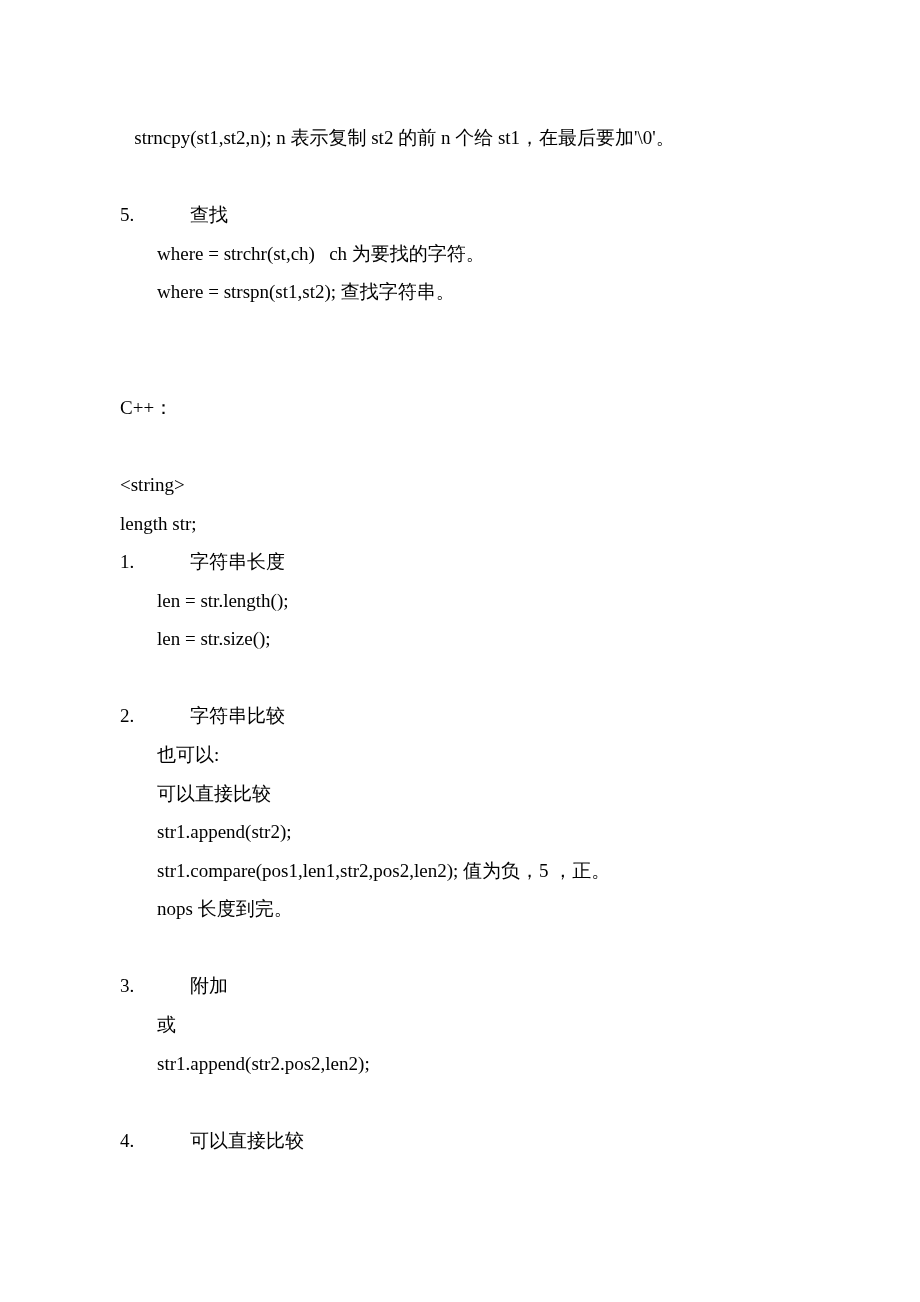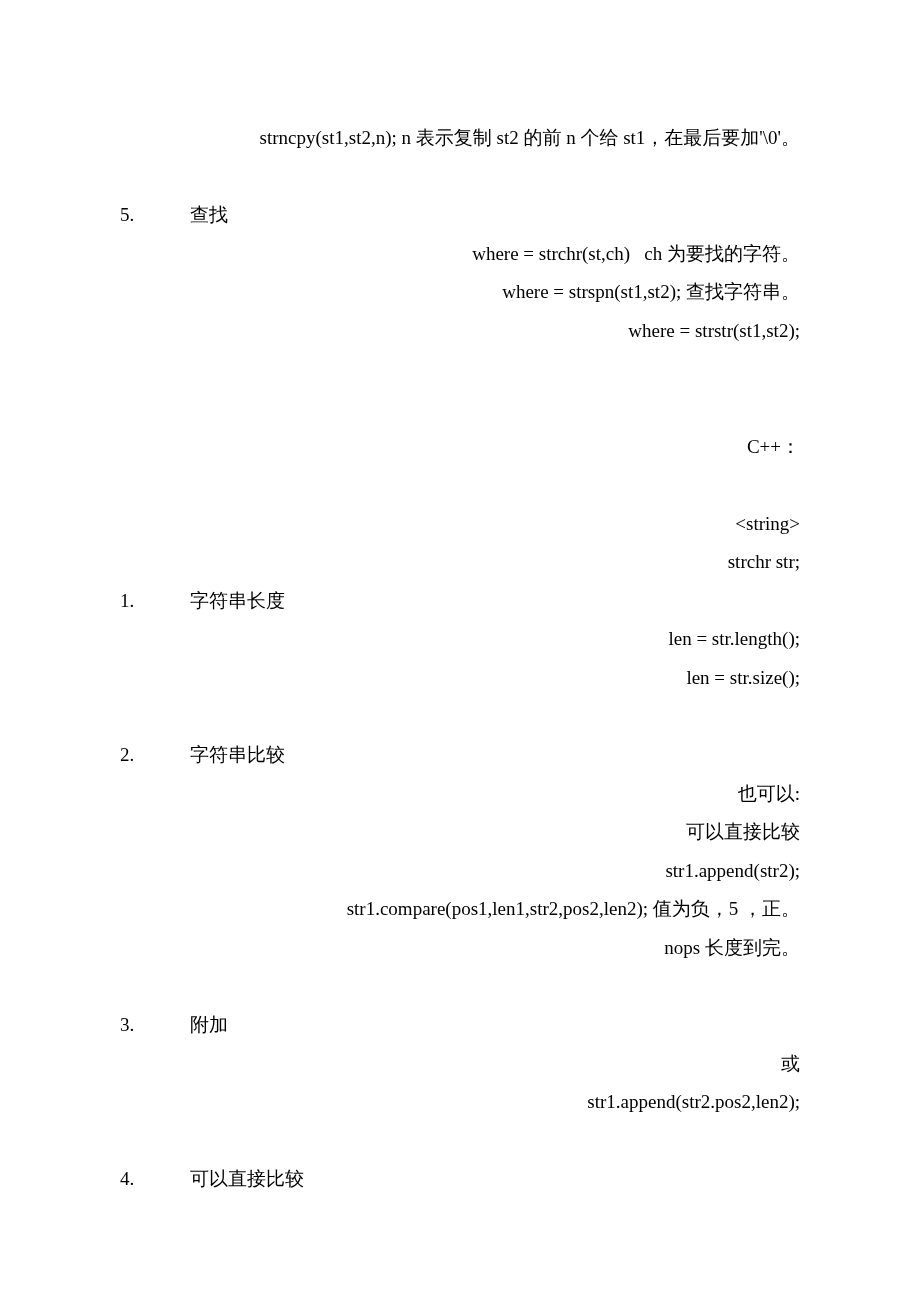--- a/index.html
+++ b/index.html
@@ -12,21 +12,20 @@
     line-height: 2.03;
   }
   .page {
     width: 920px;
     min-height: 1302px;
     padding: 119px 120px 100px 120px;
     box-sizing: border-box;
   }
   .line {
     white-space: pre-wrap;
-    text-align: right;
   }
   .indent1 { padding-left: 37px; }
   .num-line { display: flex; }
   .num-line .num { width: 37px; flex-shrink: 0; }
   .num-line .txt { flex: 1; margin-left: 33px; }
 </style>
 </head>
 <body>
 
 <div class="page">
@@ -34,31 +33,30 @@
   <div class="line">   strncpy(st1,st2,n); n 表示复制 st2 的前 n 个给 st1，在最后要加'\0'。</div>
 
   <div class="line">&nbsp;</div>
 
   <div class="num-line">
     <span class="num">5.</span>
     <span class="txt">查找</span>
   </div>
   <div class="line indent1">where = strchr(st,ch)   ch 为要找的字符。</div>
   <div class="line indent1">where = strspn(st1,st2); 查找字符串。</div>
-  <div class="line indent1">where = strstr(st1,st2);</div>
 
   <div class="line">&nbsp;</div>
   <div class="line">&nbsp;</div>
 
   <div class="line">C++：</div>
 
   <div class="line">&nbsp;</div>
 
   <div class="line">&lt;string&gt;</div>
-  <div class="line">strchr str;</div>
+  <div class="line">length str;</div>
 
   <div class="num-line">
     <span class="num">1.</span>
     <span class="txt">字符串长度</span>
   </div>
   <div class="line indent1">len = str.length();</div>
   <div class="line indent1">len = str.size();</div>
 
   <div class="line">&nbsp;</div>
 

